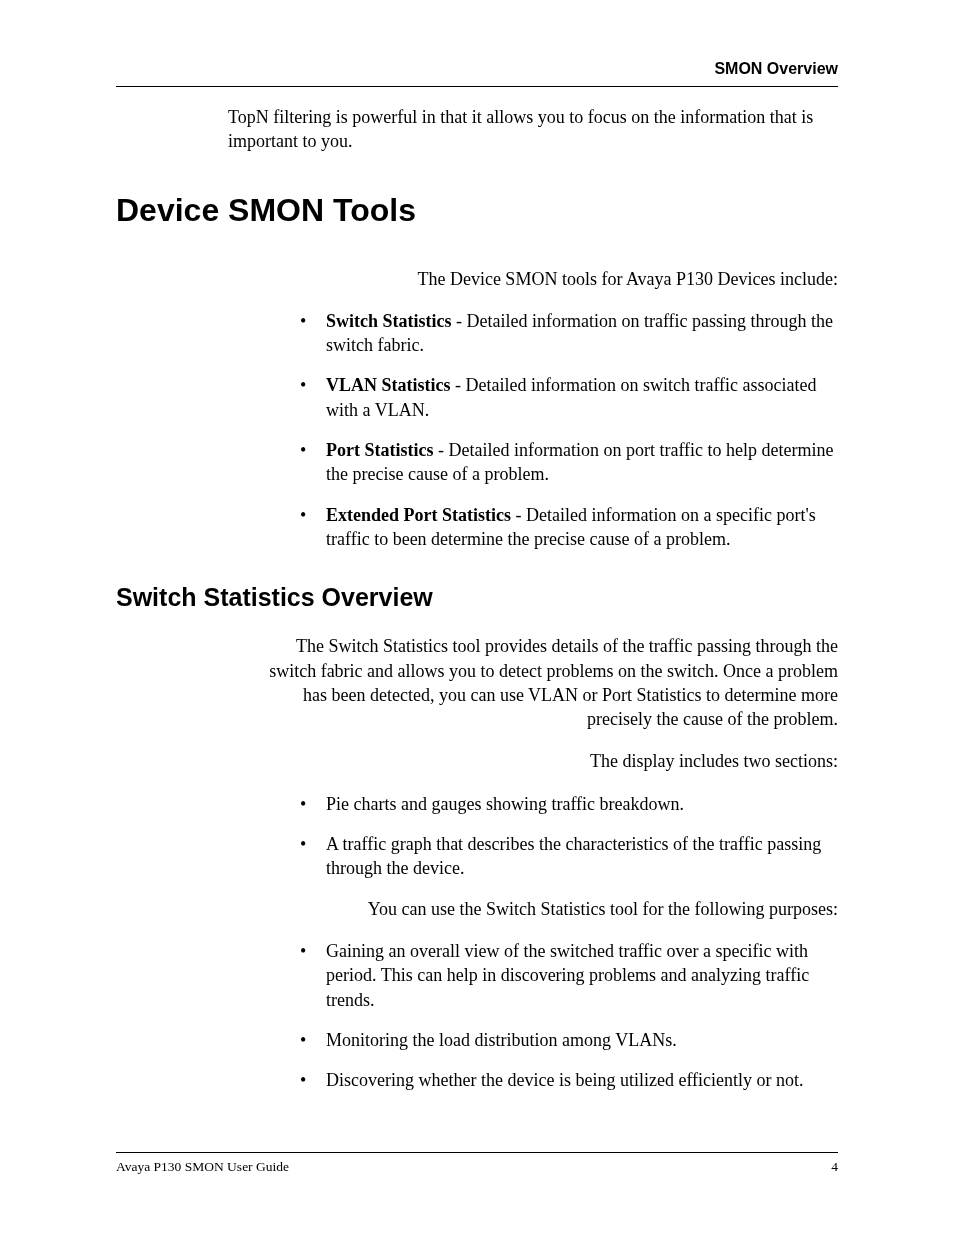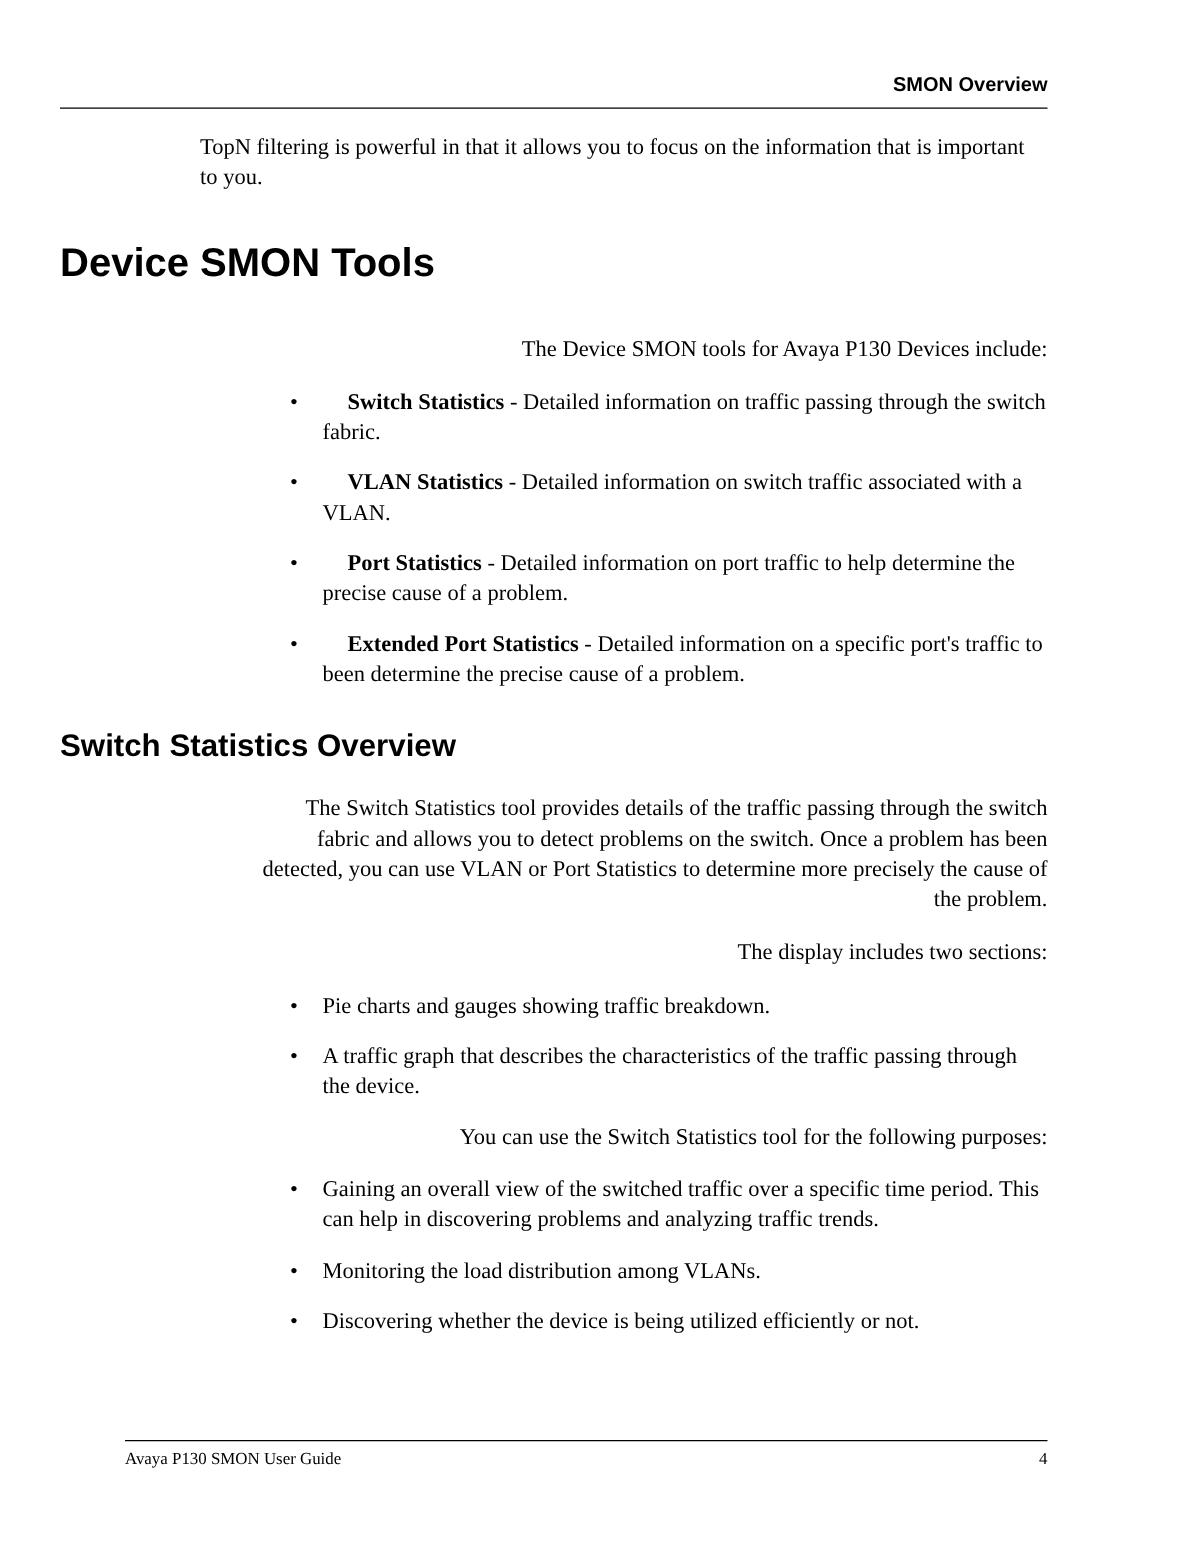--- a/index.html
+++ b/index.html
@@ -8,21 +8,21 @@
     padding: 0;
     font-family: "Palatino Linotype", "Book Antiqua", Palatino, serif;
     color: #000;
     background: #fff;
     width: 954px;
     height: 1235px;
     position: relative;
     box-sizing: border-box;
   }
   .page {
-    padding: 60px 116px 0 48px;
+    padding: 60px 116px 0 116px;
     box-sizing: border-box;
   }
   .header {
     text-align: right;
     font-weight: bold;
     font-size: 16px;
     margin-bottom: 8px;
     font-family: "Segoe UI", "Lucida Sans", "Lucida Grande", Arial, sans-serif;
   }
   .hr-top {
@@ -67,24 +67,24 @@
     margin-bottom: 16px;
   }
   ul.blist > li::before {
     content: "•";
     position: absolute;
     left: 0;
     top: 0;
     font-size: 18px;
     line-height: 1.35;
   }
-  .bold { font-weight: bold; margin-left: 20px; }
+  .bold { font-weight: bold; }
   .footer {
     position: absolute;
-    left: 100px;
+    left: 116px;
     right: 116px;
     bottom: 60px;
   }
   .hr-bot {
     border: none;
     border-top: 1px solid #000;
     margin: 0 0 6px 0;
   }
   .footer-row {
     display: flex;
@@ -117,21 +117,21 @@
 
   <div class="body-block">
     <p>The Switch Statistics tool provides details of the traffic passing through the switch fabric and allows you to detect problems on the switch. Once a problem has been detected, you can use VLAN or Port Statistics to determine more precisely the cause of the problem.</p>
     <p>The display includes two sections:</p>
     <ul class="blist">
       <li>Pie charts and gauges showing traffic breakdown.</li>
       <li>A traffic graph that describes the characteristics of the traffic passing through the device.</li>
     </ul>
     <p style="margin-top:4px;">You can use the Switch Statistics tool for the following purposes:</p>
     <ul class="blist">
-      <li>Gaining an overall view of the switched traffic over a specific time period. This can help in discovering problems and analyzing traffic trends.</li>
+      <li>Gaining an overall view of the switched traffic over a specific with period. This can help in discovering problems and analyzing traffic trends.</li>
       <li>Monitoring the load distribution among VLANs.</li>
       <li>Discovering whether the device is being utilized efficiently or not.</li>
     </ul>
   </div>
 </div>
 
 <div class="footer">
   <hr class="hr-bot">
   <div class="footer-row">
     <span>Avaya P130 SMON User Guide</span>

